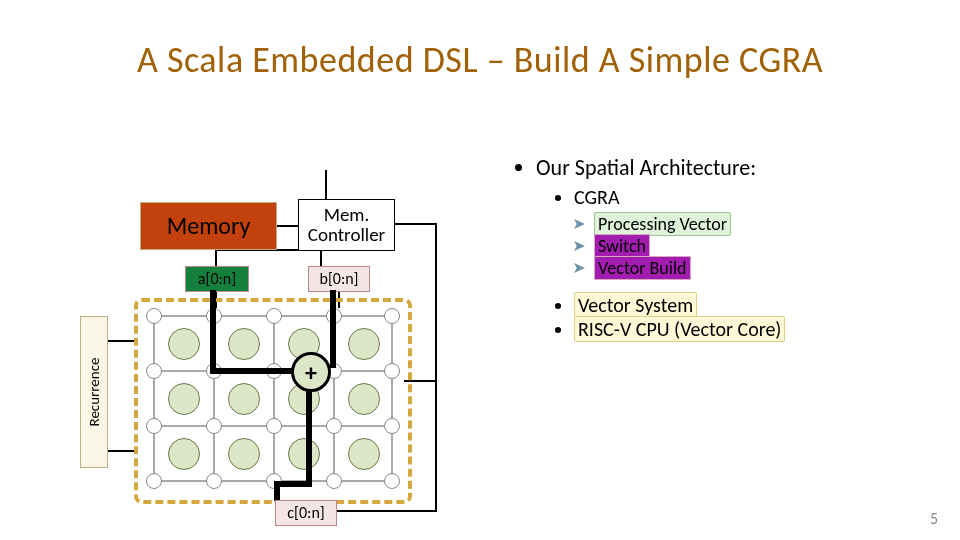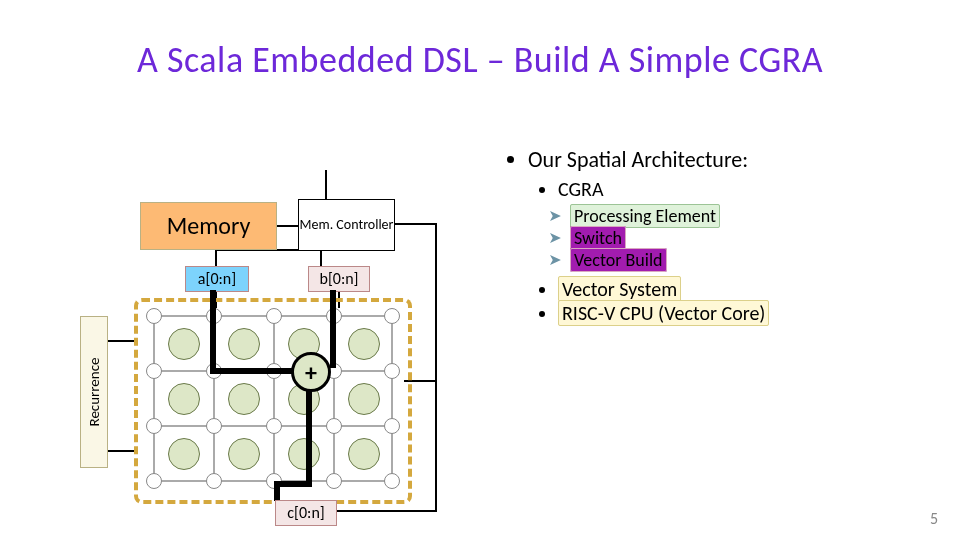--- a/index.html
+++ b/index.html
@@ -11,21 +11,21 @@
     position: relative;
   }
   .title {
     position: absolute;
     top: 38px;
     left: 0;
     width: 960px;
     text-align: center;
     font-size: 36px;
     font-weight: 400;
-    color: #6d28d9;
+    color: #a16207;
     letter-spacing: 0.5px;
   }
   .diagram {
     position: absolute;
     top: 100px;
     left: 80px;
     width: 380px;
     height: 420px;
   }
   
@@ -34,23 +34,23 @@
     border: 1.5px solid #000;
     background: #fff;
     text-align: center;
     display: flex;
     align-items: center;
     justify-content: center;
     font-size: 20px;
     line-height: 1.05;
   }
   .riscv { top: 10px; left: 195px; width: 100px; height: 60px; background:#fefefe; font-size: 24px;}
-  .memory { top: 102px; left: 60px; width: 135px; height: 46px; background:#fdba74; border-color:#b9b184; font-size:24px;}
-  .memctrl { top: 99px; left: 218px; width: 95px; height: 50px; background:#fff; font-size:14px; line-height:1.05;}
-  .port-a { top: 166px; left: 105px; width: 62px; height: 24px; background:#7dd3fc; border-color:#b88; font-size:16px;}
+  .memory { top: 102px; left: 60px; width: 135px; height: 46px; background:#c2410c; border-color:#b9b184; font-size:24px;}
+  .memctrl { top: 99px; left: 218px; width: 95px; height: 50px; background:#fff; font-size:19px; line-height:1.05;}
+  .port-a { top: 166px; left: 105px; width: 62px; height: 24px; background:#15803d; border-color:#b88; font-size:16px;}
   .port-b { top: 166px; left: 228px; width: 60px; height: 24px; background:#f4e6e6; border-color:#b88; font-size:16px;}
   .port-c { top: 400px; left: 195px; width: 60px; height: 24px; background:#f4e6e6; border-color:#b88; font-size:16px;}
   .recurrence {
     position: absolute;
     top: 216px; left: 0px; width: 26px; height: 150px;
     background:#faf7e6; border:1.5px solid #b9b184;
   }
   .recurrence span {
     position:absolute; left:50%; top:50%;
     transform: translate(-50%,-50%) rotate(-90deg);
@@ -93,21 +93,21 @@
 
   
   .bullets {
     position: absolute;
     top: 140px;
     left: 500px;
     width: 430px;
     font-size: 22px;
     color: #000;
   }
-  .bullets ul { margin:6px; padding-left:22px; list-style: disc; }
+  .bullets ul { margin:14px; padding-left:22px; list-style: disc; }
   .bullets ul ul { padding-left:24px; font-size:20px; list-style: disc; margin-top:4px;}
   .bullets ul ul ul { font-size:18px; padding-left:24px;}
   .hl { border-radius:2px; padding: 0 3px; }
   .hl-green { background:#dff2da; border:1px solid #9cc496;}
   .hl-pink  { background:#a21caf; border:1px solid #d9a8c0;}
   .hl-yellow{ background:#fff8d6; border:1px solid #dcd08a;}
   .arrow { display:inline-block; width:18px; text-align:center; color:#6c93a5; font-size:16px; margin-left:-42px; margin-right:6px; position:relative; top:-1px;}
   .pagenum {
     position:absolute; right:22px; bottom:12px; font-size:16px; color:#888;
   }
@@ -220,21 +220,21 @@
       <span>c[0:n]</span>
     </div>
 </div>
 
 <div class="bullets">
   <ul>
     <li>Our Spatial Architecture:</li>
     <ul>
       <li>CGRA</li>
       <ul>
-        <li><span class="arrow">➤</span><span class="hl hl-green">Processing Element</span></li>
+        <li><span class="arrow">➤</span><span class="hl hl-green">Processing Vector</span></li>
         <li><span class="arrow">➤</span><span class="hl hl-pink">Switch</span></li>
         <li><span class="arrow">➤</span><span class="hl hl-pink">Vector Build</span></li>
       </ul>
       <li><span class="hl hl-yellow">Vector System</span></li>
       <li><span class="hl hl-yellow">RISC-V CPU (Vector Core)</span></li>
     </ul>
   </ul>
 </div>
 
 <div class="pagenum">5</div>

